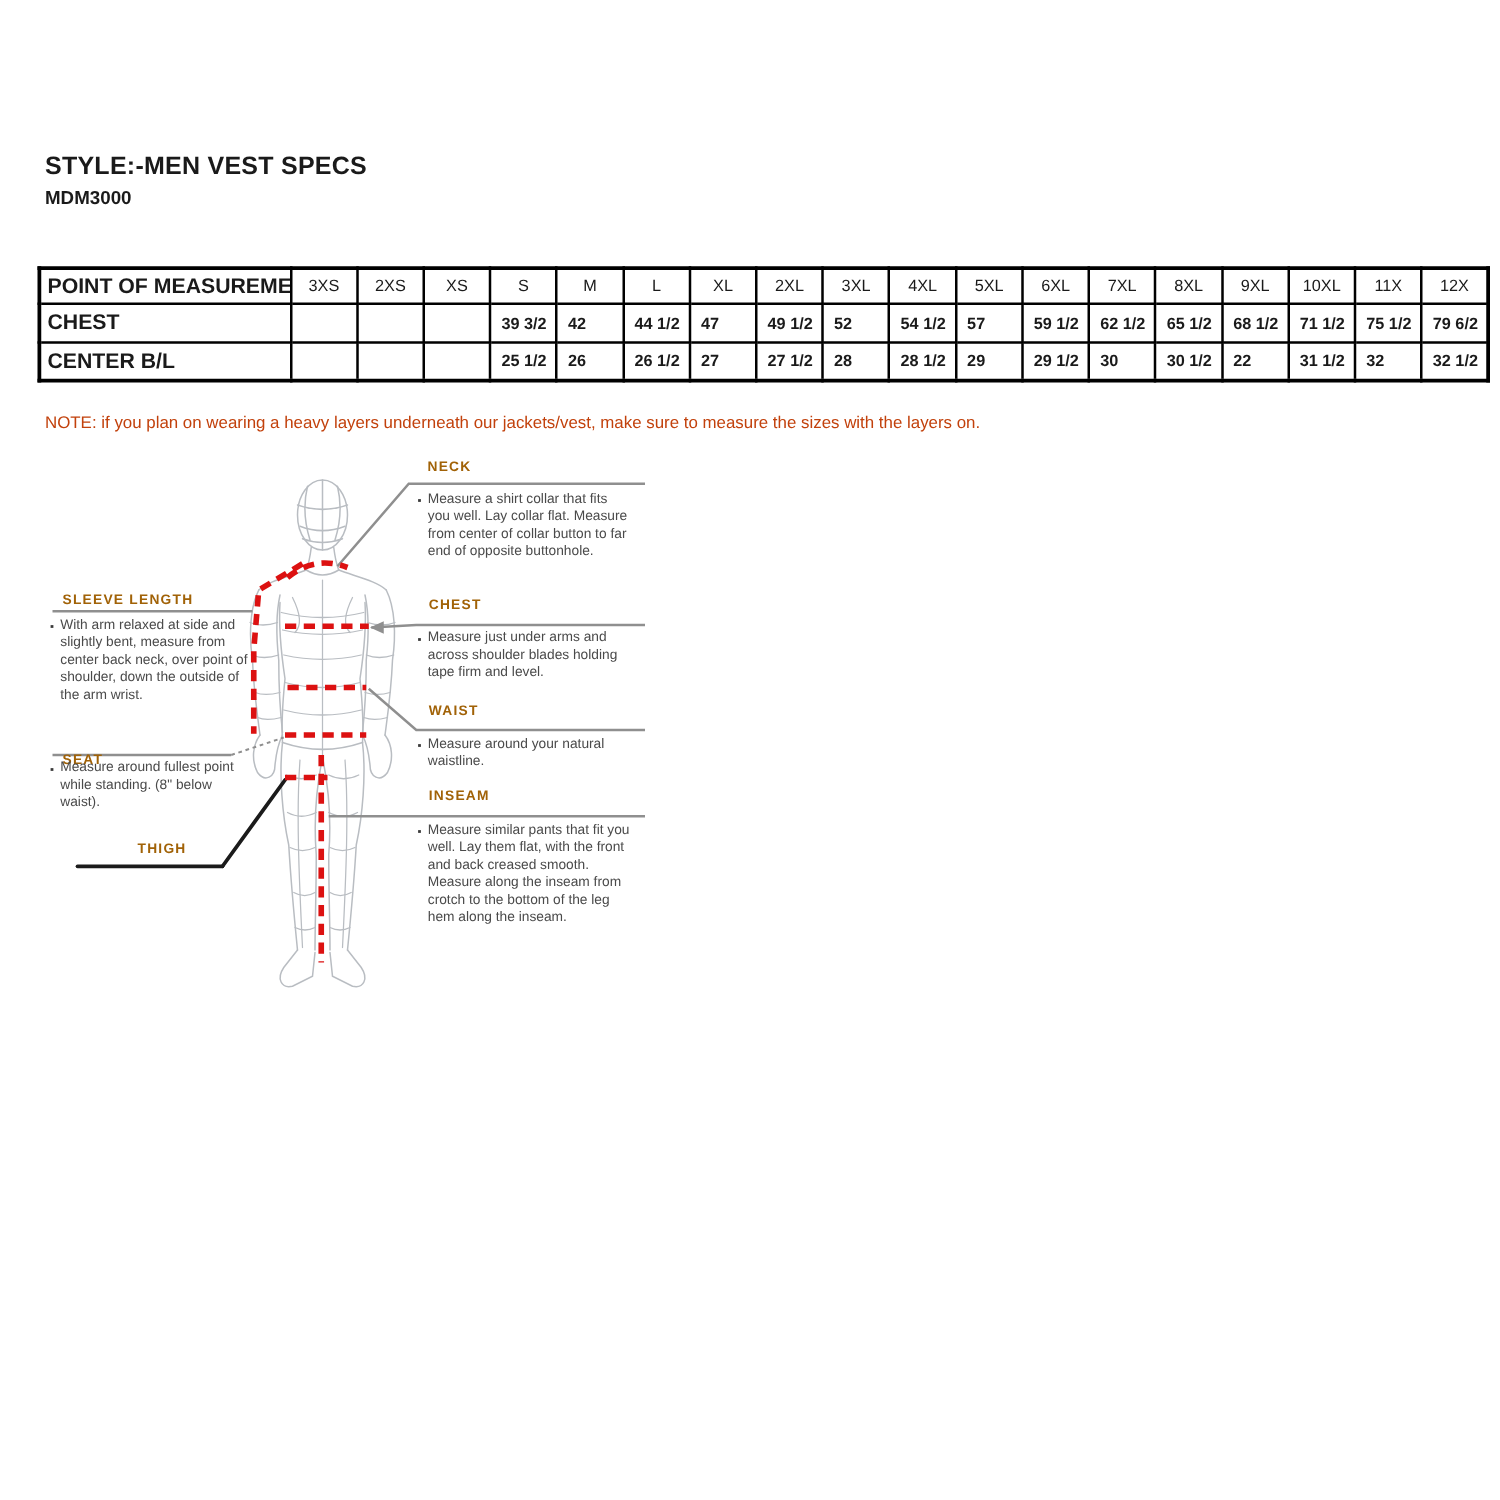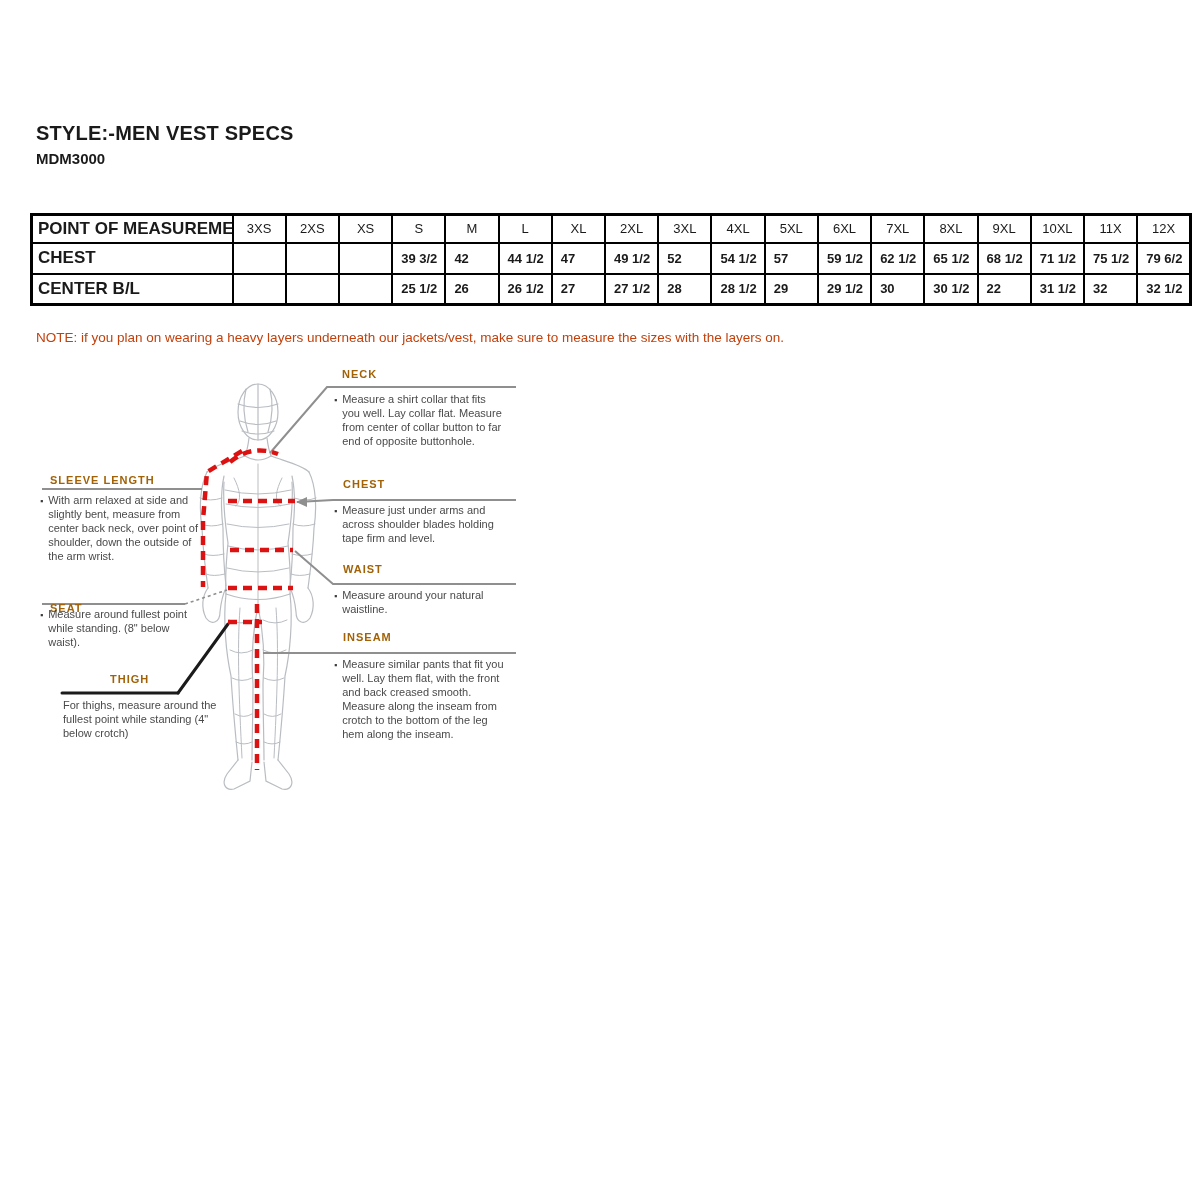--- a/index.html
+++ b/index.html
@@ -296,18 +296,15 @@
       <span class="txt">With arm relaxed at side and slightly bent, measure from center back neck, over point of shoulder, down the outside of the arm wrist.</span>
     </div>
 
     <div class="sec sec-seat-title sec-title">SEAT</div>
     <div class="sec sec-seat-body sec-body">
       <span class="bullet">▪</span>
       <span class="txt">Measure around fullest point while standing. (8" below waist).</span>
     </div>
 
     <div class="sec sec-thigh-title sec-title">THIGH</div>
-    <div class="sec sec-thigh-body sec-body plain">
-      <span class="txt">For thighs, measure around the fullest point while standing (4" below crotch)</span>
-    </div>
 
   </div>
 </div>
 
 </body></html>

